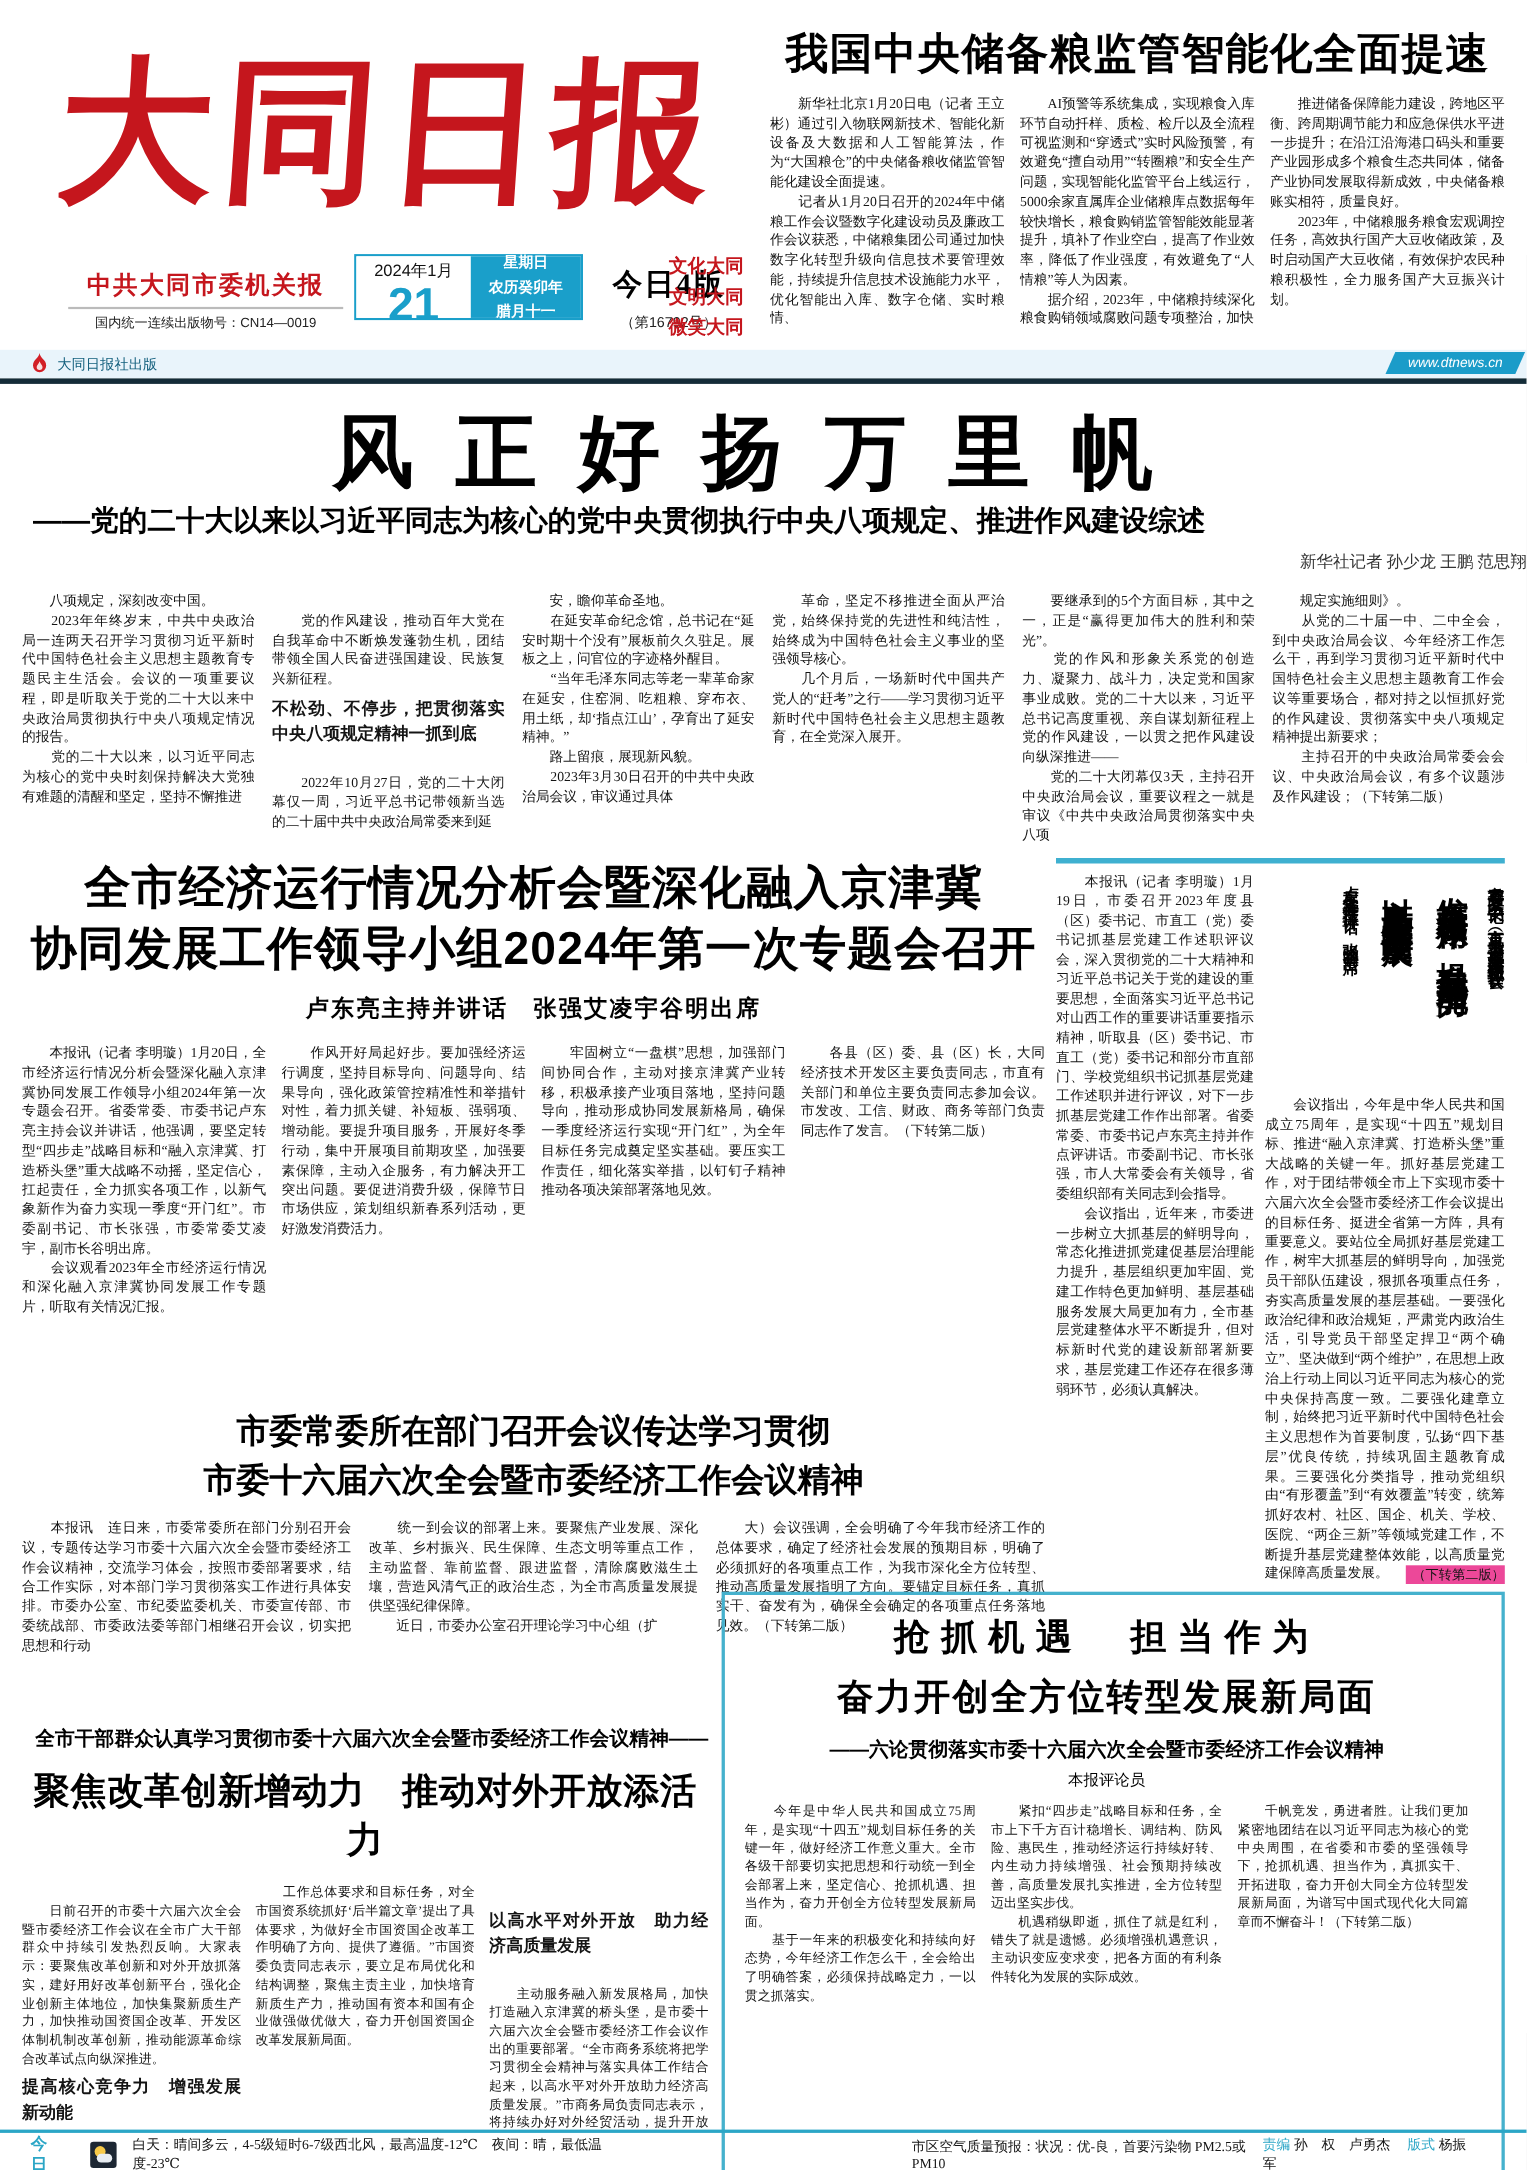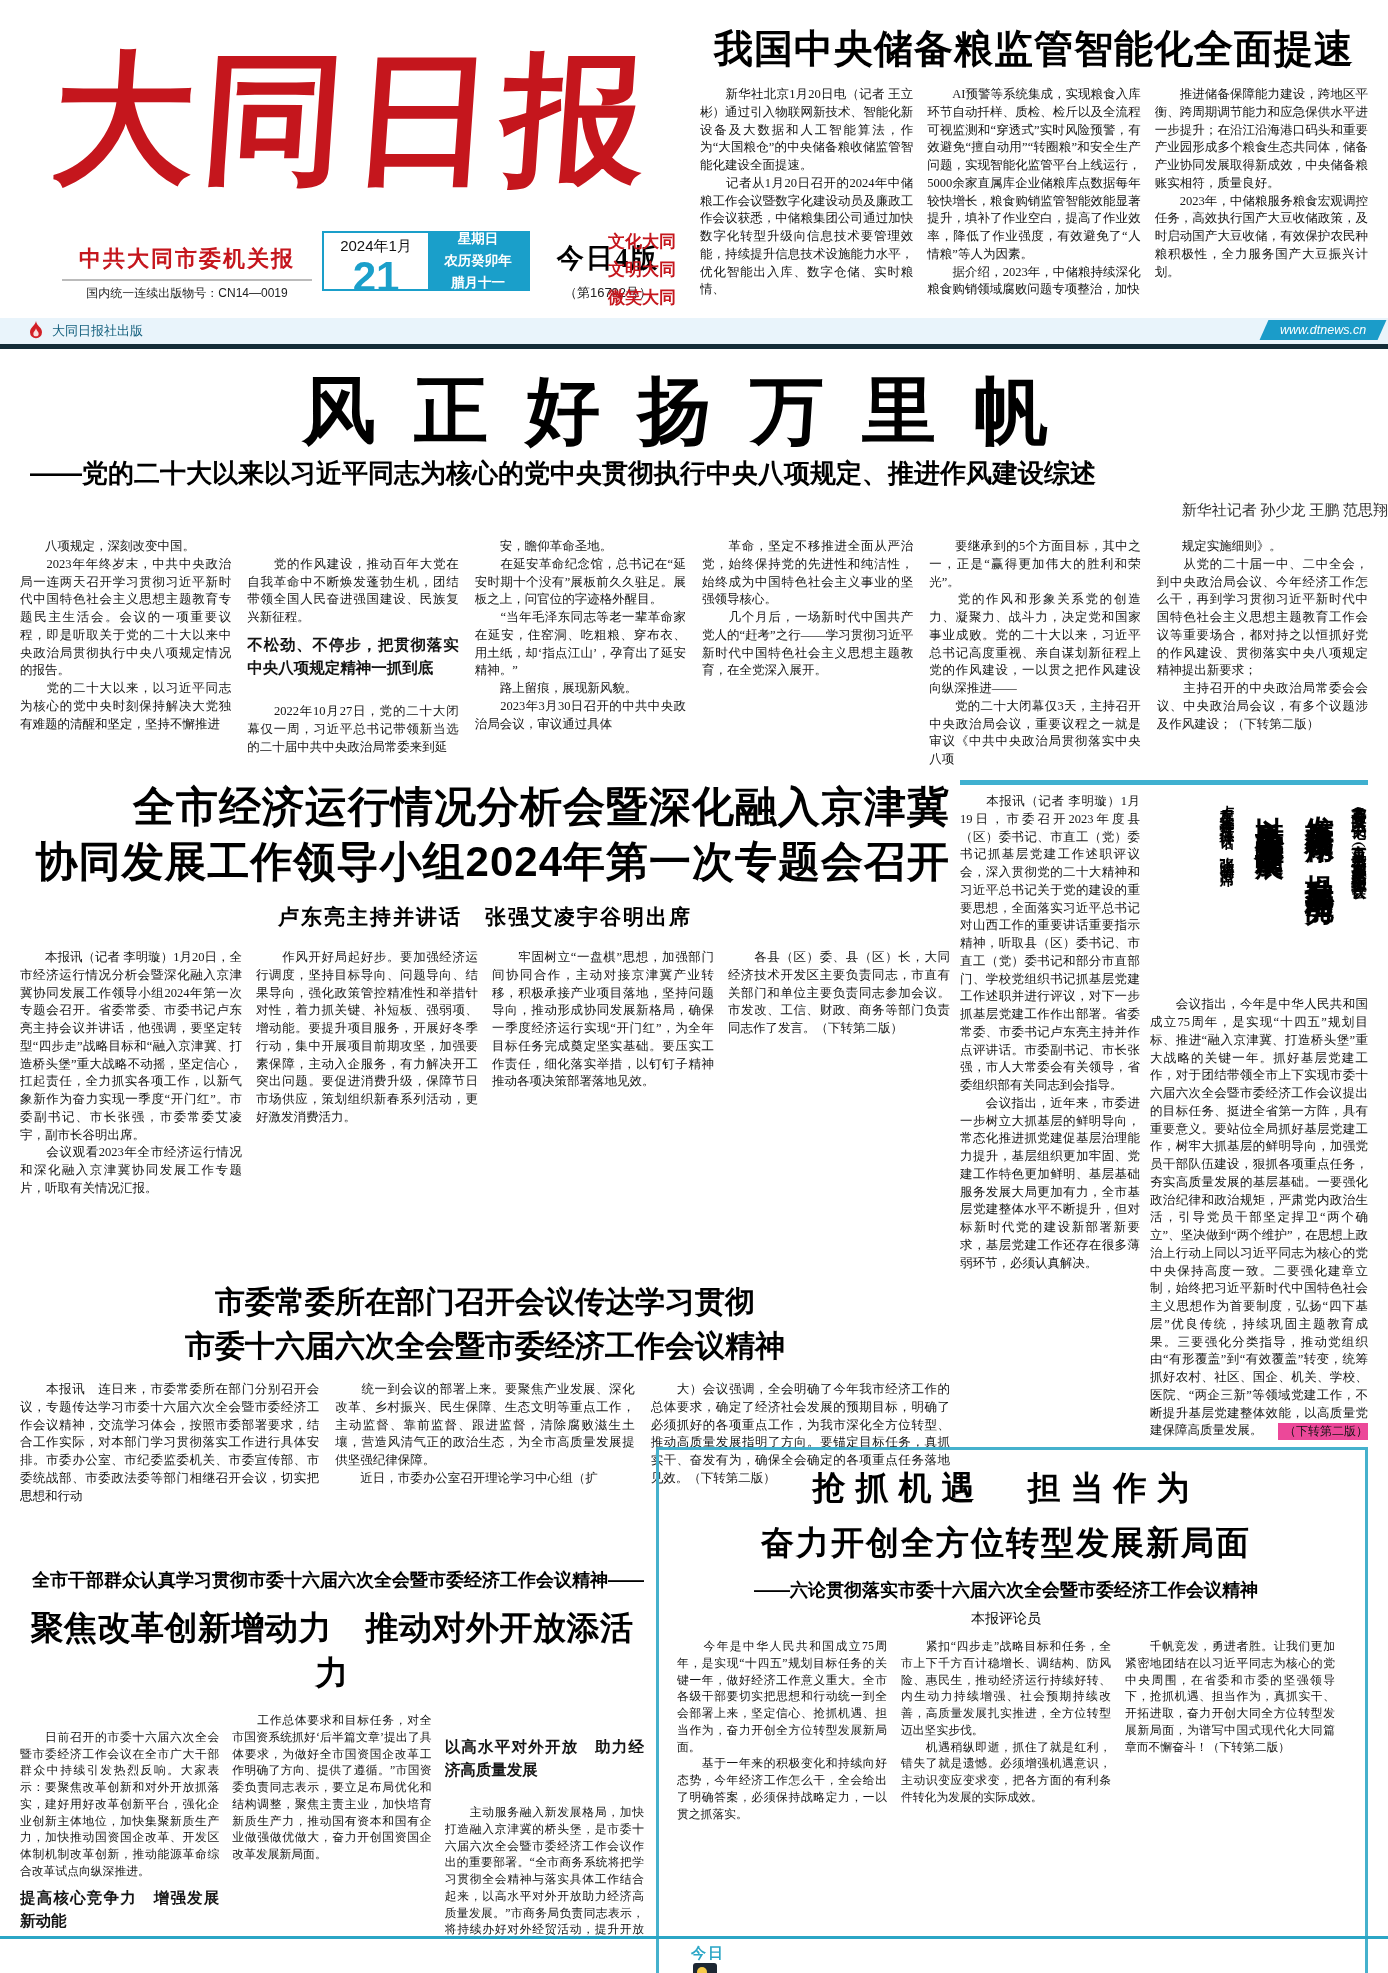--- a/index.html
+++ b/index.html
@@ -36,21 +36,21 @@
   #site-box span { display:inline-block; transform:skewX(24deg); }
   #navy-rule { left:0; top:344px; width:1388px; height:5px; background:#142c38; }
   
   #lead-hl { left:0; top:362px; width:1388px; text-align:center; font-size:74px; font-weight:bold; letter-spacing:38px; color:#000; }
   #lead-sub { left:0; top:456px; width:1126px; text-align:center; font-size:26px; font-weight:bold; color:#000; }
   #lead-byline { left:0; top:501px; width:1388px; text-align:right; font-size:15px; color:#333; font-family:"Liberation Serif","DejaVu Serif",serif; }
   #lead-body { left:20px; top:538px; width:1348px; height:234px; gap:16px; }
   .subhead { font-family:"Liberation Sans",sans-serif; font-weight:bold; font-size:15.5px; line-height:1.5; margin:6px 0; white-space:normal; }
   
   #econ { left:20px; top:780px; width:930px; }
-  #econ-hl { font-size:42px; font-weight:bold; text-align:right; line-height:1.3; letter-spacing:1px; }
+  #econ-hl { font-size:42px; font-weight:bold; text-align:center; line-height:1.3; letter-spacing:1px; }
   #econ-byline { text-align:center; font-size:21px; font-weight:bold; margin-top:14px; letter-spacing:2px; }
   #econ-body { margin-top:18px; height:322px; gap:14px; }
   
   #party { left:960px; top:780px; width:408px; height:660px; border-top:5px solid #3fb0d0; padding-top:8px; display:flex; gap:10px; }
   #party-col1 { width:180px; height:100%; }
   #party-right { width:218px; display:flex; flex-direction:column; }
   #party-verts { height:452px; display:flex; flex-direction:row-reverse; justify-content:flex-start; gap:10px; }
   .vtxt { writing-mode:vertical-rl; text-orientation:upright; }
   #party-kicker { font-size:15px; font-weight:bold; line-height:1.2; letter-spacing:2px; }
   .party-big { font-size:29px; font-weight:bold; letter-spacing:3px; }
@@ -70,21 +70,21 @@
   #reform-body .colTxt, #box-body .colTxt { font-size:11.8px; }
   
   #ebox { left:656px; top:1447px; width:712px; height:544px; border:3px solid #45b1cd; padding:16px 30px 10px 18px; }
   #ebox-hl1 { font-size:33px; font-weight:bold; text-align:center; letter-spacing:10px; }
   #ebox-hl2 { font-size:33px; font-weight:bold; text-align:center; margin-top:10px; letter-spacing:2px; }
   #ebox-sub { font-size:18px; font-weight:bold; text-align:center; margin-top:12px; }
   #ebox-byline { font-size:14px; text-align:center; margin-top:8px; font-family:"Liberation Serif","DejaVu Serif",serif; }
   #box-body { margin-top:10px; height:252px; gap:14px; }
   
   #foot-rule { left:0; top:1936px; width:1388px; height:3px; background:#2ba6c6; }
-  #footer { left:0; top:1944px; width:1388px; height:29px; display:flex; align-items:center;flex-direction:column; }
+  #footer { left:0; top:1944px; width:1388px; height:29px; display:flex; align-items:center; }
   #foot-today { color:#2ba6c6; font-weight:bold; font-size:15px; margin-left:28px; letter-spacing:2px; }
   #weather-icon { width:24px; height:24px; background:#1d2733; border-radius:3px; margin-left:22px; position:relative; flex:none; }
   #weather-icon .sun { position:absolute; left:4px; top:4px; width:10px; height:10px; border-radius:50%; background:#f7c948; }
   #weather-icon .cloud { position:absolute; left:6px; top:11px; width:14px; height:8px; border-radius:8px; background:#e8edf2; }
   .foot-txt { font-size:12.5px; color:#141414; margin-left:14px; font-family:"Liberation Serif","DejaVu Serif",serif; }
   #foot-air { margin-left:260px; }
   #foot-credits { margin-left:auto; margin-right:40px; font-size:12.5px; }
   #foot-credits .lab { color:#2ba6c6; }
   #foot-credits .nm { color:#141414; margin-right:12px; }
   .flame { width:16px; height:22px; margin-left:28px; flex:none; }

